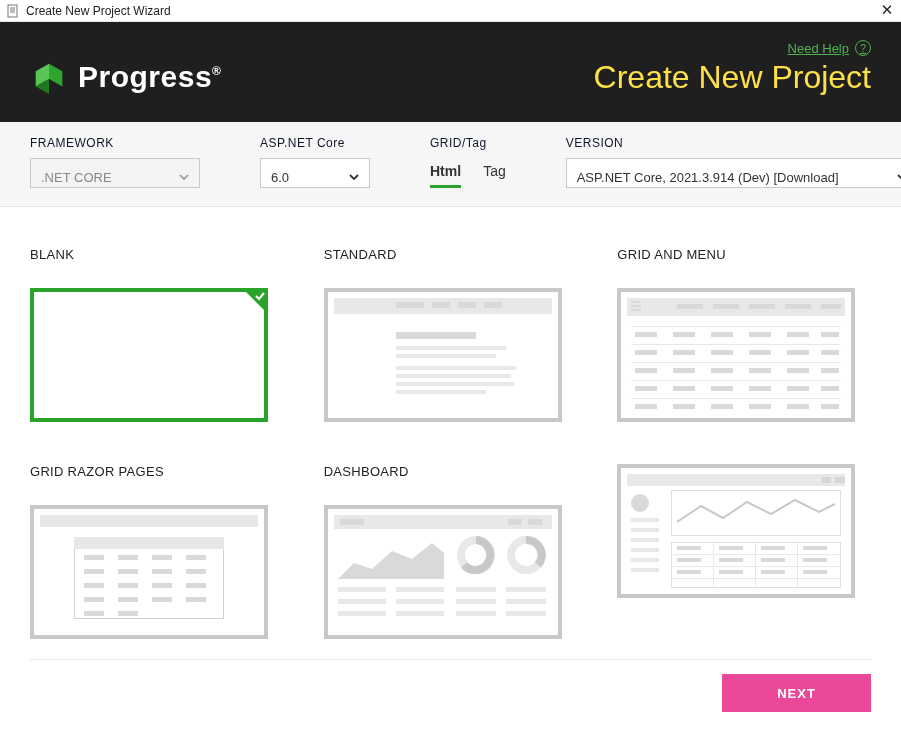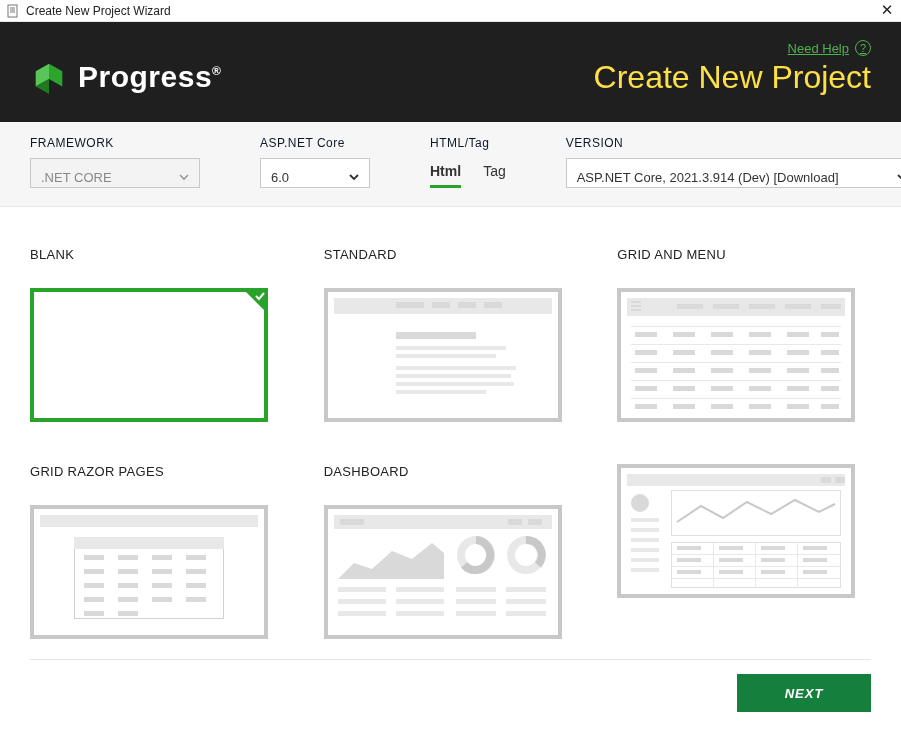--- a/index.html
+++ b/index.html
@@ -197,30 +197,29 @@
   .footer {
     position: absolute;
     left: 30px; right: 30px;
     bottom: 18px;
     border-top: 1px solid #e6e6e6;
     padding-top: 14px;
     display: flex;
     justify-content: flex-end;
   }
   .next-btn {
-    background: #15803d;
+    background: #ec4899;
     color: #fff;
     border: none;
-    width: 134px;
+    width: 149px;
     height: 38px;
     font-size: 13px;
     font-weight: 700;
     letter-spacing: 1px;
     cursor: pointer;
-    font-style: italic;
   }
 </style>
 </head>
 <body>
 
 <div class="titlebar">
   <span class="doc-icon">
     <svg viewBox="0 0 14 14">
         <rect x="2" y="1" width="9" height="12" fill="none" stroke="#777" stroke-width="1"></rect>
         <line x1="4" y1="4" x2="9" y2="4" stroke="#777"></line>
@@ -272,21 +271,21 @@
       <span>6.0</span>
       <span class="chev">
           <svg viewBox="0 0 14 14">
             <polyline points="3,5 7,9 11,5" fill="none" stroke="#333" stroke-width="1.8"></polyline>
           </svg>
         </span>
     </div>
   </div>
 
   <div class="opt-group">
-    <div class="opt-label">HTML/Tag</div>
+    <div class="opt-label">GRID/Tag</div>
     <div class="tabs">
       <div class="tab active">Html</div>
       <div class="tab">Tag</div>
     </div>
   </div>
 
   <div class="opt-group">
     <div class="opt-label">VERSION</div>
     <div class="select w-version">
       <span>ASP.NET Core, 2021.3.914 (Dev) [Download]</span>

